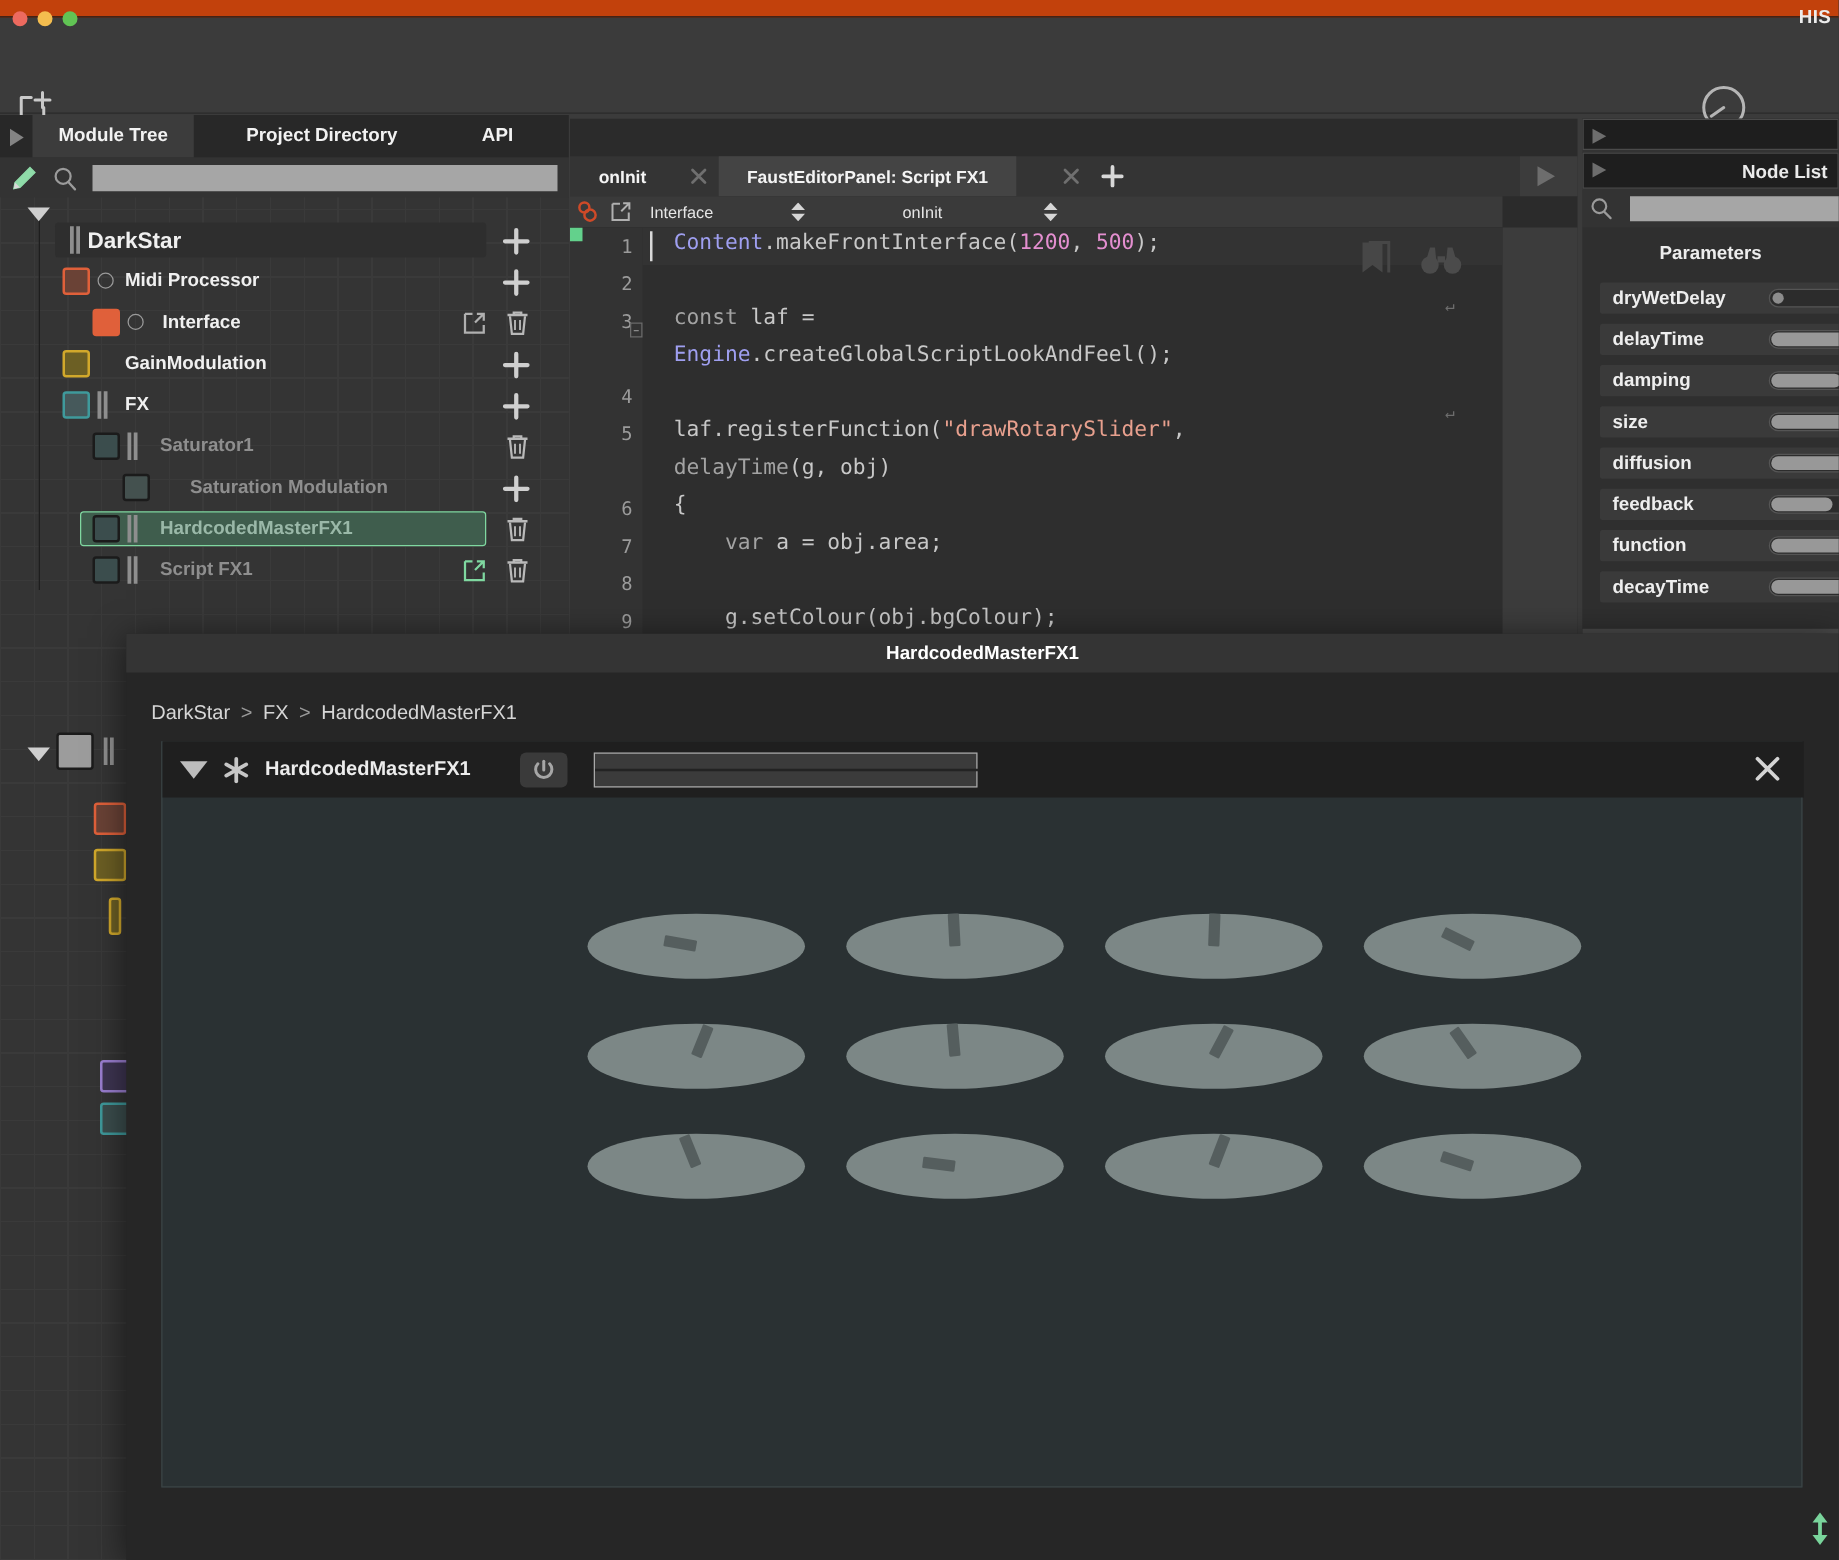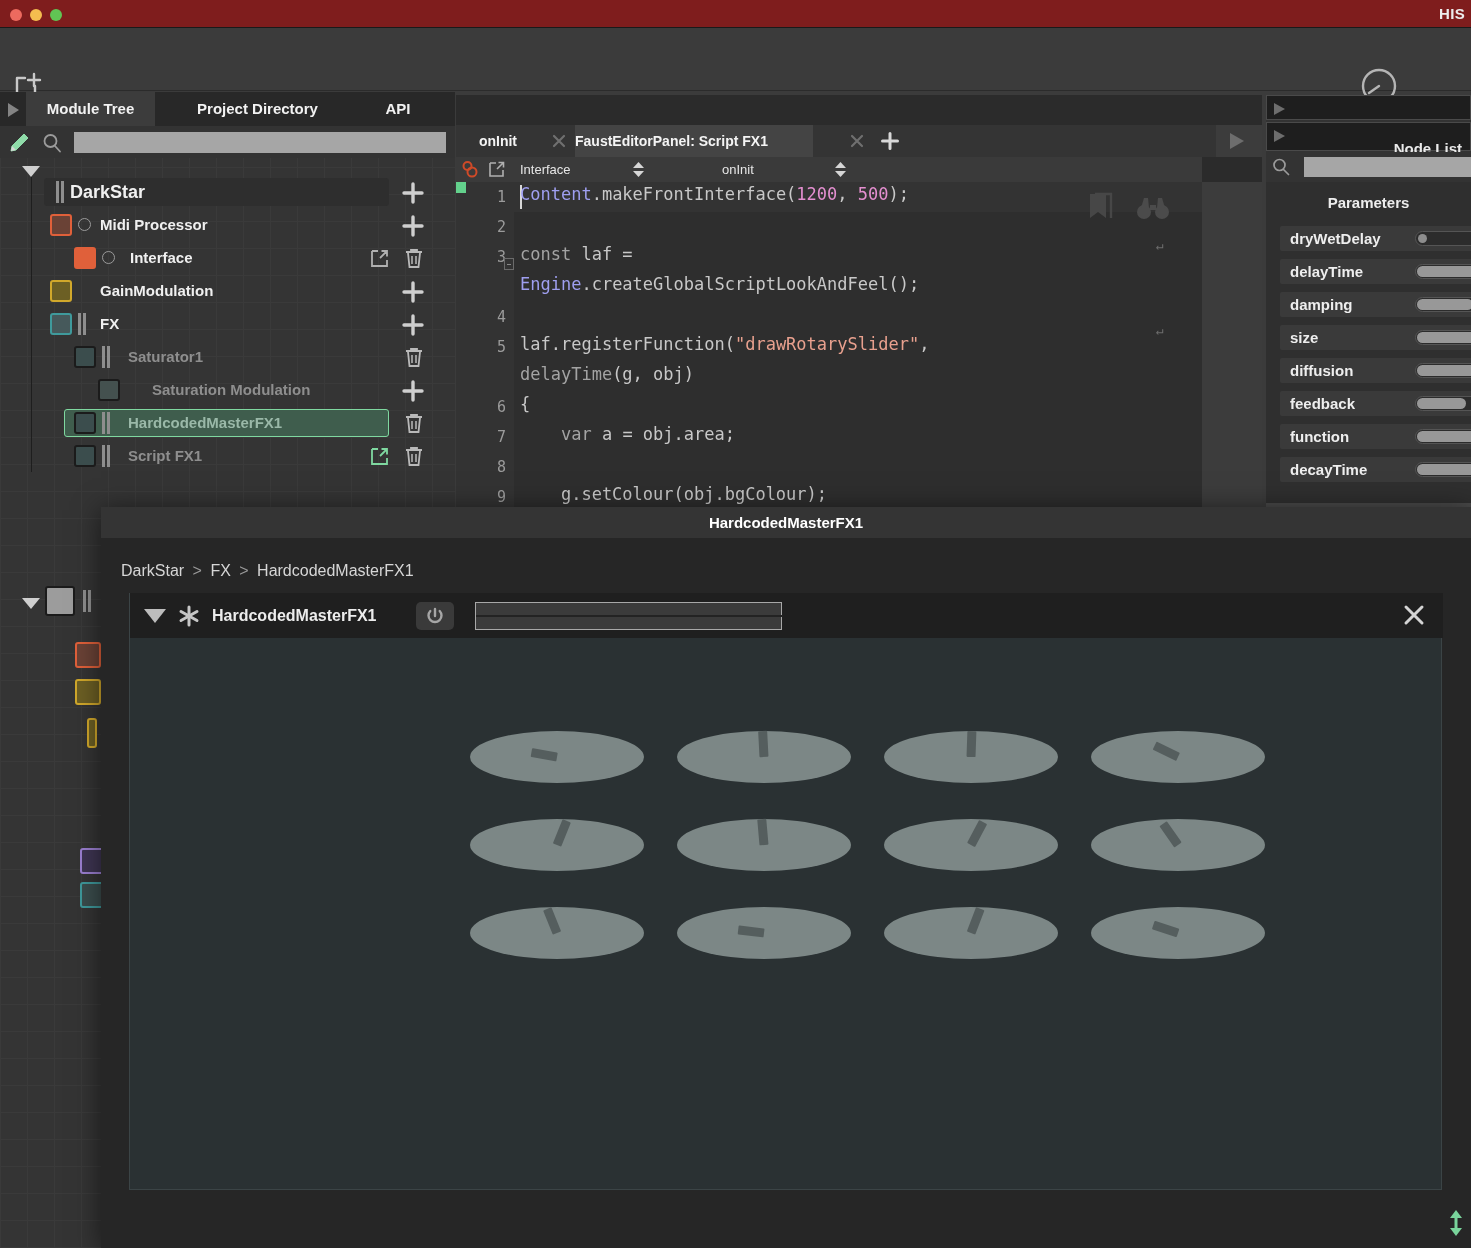--- a/index.html
+++ b/index.html
@@ -6,22 +6,22 @@
   html, body {
     width: 1471px; height: 1248px;
     background: #3b3b3b;
     font-family: "Liberation Sans", sans-serif;
     overflow: hidden;
   }
   #app { position: relative; width: 1471px; height: 1248px; }
 
   
   .titlebar {
-    position: absolute; left: 0; top: 0; width: 1471px; height: 28px;
-    background: #7f1d1d; border-bottom: 1px solid #1a1a1a;
+    position: absolute; left: 0; top: 0; width: 1471px; height: 14px;
+    background: #c2410c; border-bottom: 1px solid #1a1a1a;
   }
   .traffic { position: absolute; top: 9px; display: flex; gap: 8px; left: 10px; }
   .tl { width: 12px; height: 12px; border-radius: 50%; }
   .tl.r { background: #ed6a5f; }
   .tl.y { background: #f4bd4f; }
   .tl.g { background: #61c454; }
   .win-title {
     position: absolute; right: 6px; top: 5px;
     color: #ececec; font-size: 15px; font-weight: bold;
     letter-spacing: .3px; white-space: nowrap; overflow: hidden;
@@ -144,21 +144,21 @@
   .updown { position: absolute; top: 5px; width: 13px; height: 15px; }
   .codebody {
     position: absolute; left: 0; top: 87px; width: 746px; height: 328px;
     background: #2e2e2e; overflow: hidden;
   }
   .gutter { position: absolute; left: 0; top: 0; width: 58px; height: 328px; background: #333333; }
   .lnum { position: absolute; right: 8px; color: #9b9b9b; font-size: 15px;
           font-family: "DejaVu Sans Mono", monospace; }
   .codeline {
     position: absolute; left: 64px; color: #c8c8c8; font-size: 17px;
-    font-family: "DejaVu Sans Mono", monospace; white-space: pre;
+    font-family: "DejaVu Sans Mono", monospace; white-space: pre; padding-left: 19px;
   }
   .k-obj { color: #9f9ff0; }
   .k-kw  { color: #a3a3a3; }
   .k-num { color: #e48fd0; }
   .k-str { color: #e8a08e; }
   .line1bg { position: absolute; left: 58px; top: 0; width: 688px; height: 30px; background: #333333; }
   .caret-bar { position: absolute; left: 64px; top: 3px; width: 2px; height: 24px; background: #d8d8d8; }
   .greenmark { position: absolute; left: 0; top: 0; width: 10px; height: 11px; background: #63d18c; }
   .cr-ret { position: absolute; color: #6d6d6d; font-size: 13px; font-family: "DejaVu Sans Mono", monospace; }
   .fold-box { position: absolute; width: 10px; height: 12px; border: 1px solid #6b6b6b; }
@@ -172,21 +172,21 @@
     background: #333;
   }
   .rp-header1 {
     position: absolute; left: 0; top: 0; width: 205px; height: 25px;
     background: #1e1e1e; border: 1px solid #4a4a4a;
   }
   .rp-header2 {
     position: absolute; left: 0; top: 27px; width: 205px; height: 29px;
     background: #1e1e1e; border: 1px solid #4a4a4a;
   }
-  .rp-header2 .ttl { position: absolute; right: 8px; top: 11px; height: 29px; line-height: 29px;
+  .rp-header2 .ttl { position: absolute; right: 8px; top: 0; height: 29px; line-height: 29px;
                      color: #eaeaea; font-size: 15px; font-weight: bold; }
   .rp-arrow { position: absolute; left: 7px; top: 7px; width: 0; height: 0;
               border-left: 11px solid #6d6d6d;
               border-top: 6px solid transparent; border-bottom: 6px solid transparent; }
   .rp-search { position: absolute; left: 0; top: 57px; width: 205px; height: 30px; background: #333; }
   .rp-search .mg { position: absolute; left: 6px; top: 6px; width: 18px; height: 18px; }
   .rp-search input { position: absolute; left: 38px; top: 5px; width: 180px; height: 20px;
                      background: #a6a6a6; border: none; }
   .params-area { position: absolute; left: 0; top: 87px; width: 205px; height: 328px; background: #2f2f2f; }
   .params-title { position: absolute; left: 0; top: 12px; width: 205px; text-align: center;
@@ -437,21 +437,21 @@
 
   <div class="codepanel">
 
     <div class="code-tabs">
       <div class="ctab" style="left:6px;width:72px;text-align:center;">onInit</div>
       <div class="ctab-x" style="left:95px;">
         <svg width="16" height="16" viewBox="0 0 16 16">
           <path d="M3 3 L13 13 M13 3 L3 13" stroke="#6f6f6f" stroke-width="2.2" stroke-linecap="round"></path>
         </svg>
       </div>
-      <div class="ctab active" style="left:119px;width:238px;text-align:left;">FaustEditorPanel: Script FX1</div>
+      <div class="ctab active" style="left:119px;width:238px;text-align:center;">FaustEditorPanel: Script FX1</div>
       <div class="ctab-x" style="left:393px;">
         <svg width="16" height="16" viewBox="0 0 16 16">
           <path d="M3 3 L13 13 M13 3 L3 13" stroke="#6f6f6f" stroke-width="2.2" stroke-linecap="round"></path>
         </svg>
       </div>
       <div class="ctab-plus" style="left:425px;">
         <svg width="18" height="18" viewBox="0 0 18 18">
           <path d="M9 1.5 V16.5 M1.5 9 H16.5" stroke="#d8d8d8" stroke-width="3" stroke-linecap="round"></path>
         </svg>
       </div>

